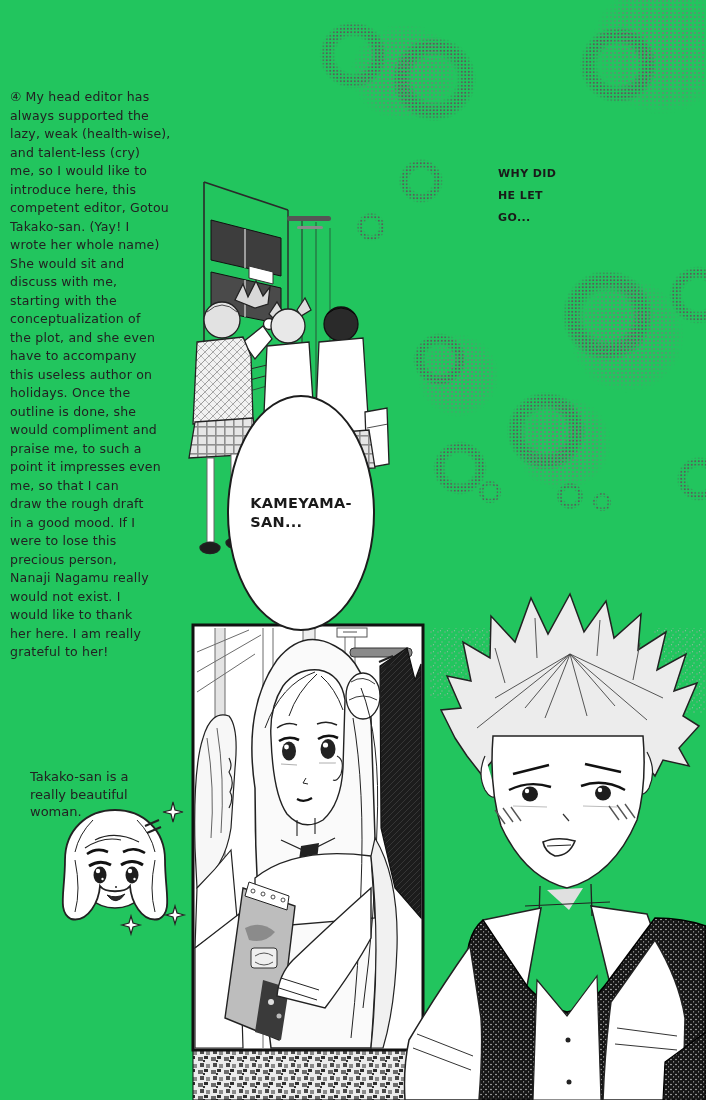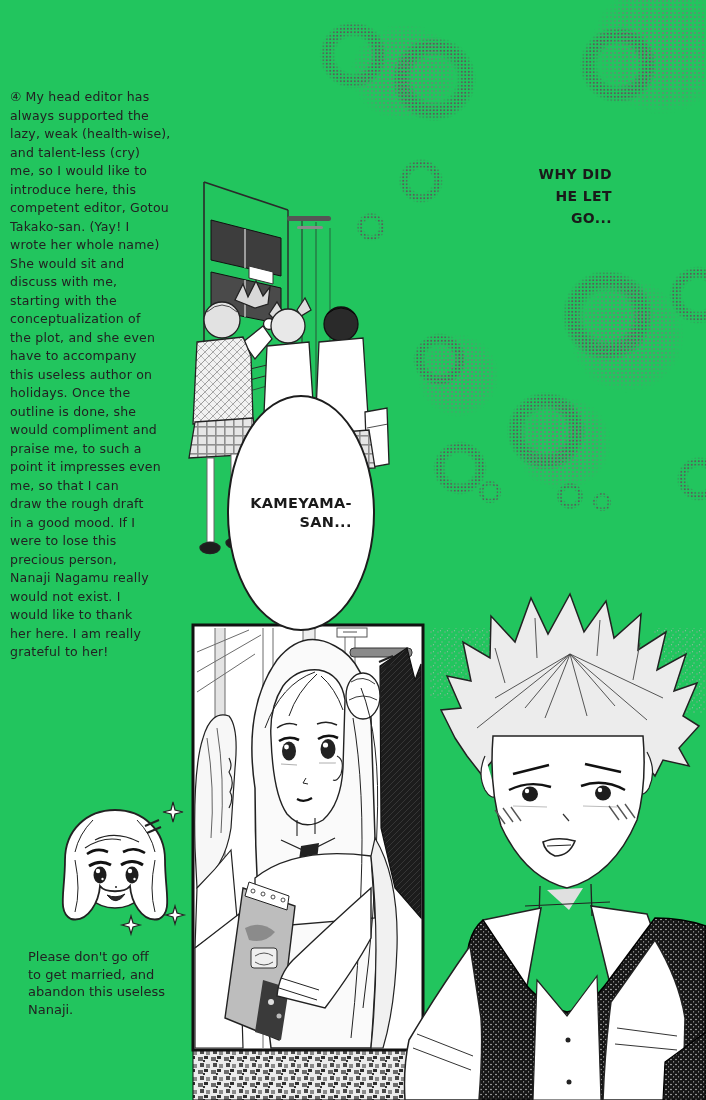--- a/index.html
+++ b/index.html
@@ -13,25 +13,25 @@
         mask-image:radial-gradient(closest-side, rgba(0,0,0,.85) 18%, rgba(0,0,0,.5) 55%, transparent 72%);}
   .ringb{position:absolute;border-radius:50%;z-index:0;
         background-image:radial-gradient(#5a5a5a 1px, transparent 1.35px);
         background-size:3.5px 3.5px;
         -webkit-mask-image:radial-gradient(closest-side, transparent 50%, #000 66%, #000 82%, transparent 96%);
         mask-image:radial-gradient(closest-side, transparent 50%, #000 66%, #000 82%, transparent 96%);}
   
   .note{position:absolute;left:10px;top:88px;width:184px;font-size:12.5px;line-height:18.5px;
         white-space:pre-line;letter-spacing:.2px;color:#222;z-index:2;}
   .caption{position:absolute;font-size:13px;line-height:17.5px;white-space:pre-line;color:#222;z-index:2;}
-  .thought{position:absolute;left:498px;top:163px;width:114px;text-align:right;
-        font-weight:bold;font-size:14px;line-height:22px;white-space:pre-line;
+  .thought{position:absolute;left:498px;top:163px;width:114px;text-align:left;
+        font-weight:bold;font-size:11px;line-height:22px;white-space:pre-line;
         letter-spacing:.4px;z-index:2;}
   .speech{position:absolute;background:#fff;border:2px solid #1d1d1d;border-radius:50%;
-        display:flex;align-items:center;justify-content:center;text-align:right;
+        display:flex;align-items:center;justify-content:center;text-align:left;
         font-weight:bold;font-size:14.5px;line-height:19px;white-space:pre-line;
         letter-spacing:.3px;z-index:4;}
   .art{position:absolute;z-index:1;}
 </style>
 </head>
 <body>
 
 <div class="page">
 
   <div class="fuzz" style="left:330px;top:5px;width:150px;height:135px"></div>
@@ -299,24 +299,23 @@
       <path d="M432,440 L492,448 M430,456 L492,462" stroke="#333" stroke-width="1"></path>
       <polygon points="480,474 521,444 521,512 478,512" fill="url(#vtex)" stroke="#000" stroke-width="1.2"></polygon>
     </g>
   </svg>
 
   <div class="speech" style="left:227px;top:395px;width:144px;height:232px">
     <span>KAMEYAMA-
 SAN...</span>
   </div>
 
-  <div class="caption" style="left:28px;top:948px;width:178px">Please don't go off
-to get married, and
-abandon this useless
-Nanaji.</div>
+  <div class="caption" style="left:30px;top:768px;width:165px">Takako-san is a
+really beautiful
+woman.</div>
 
   <svg class="art" style="left:45px;top:800px" width="145" height="145" viewBox="0 0 145 145">
     <ellipse cx="70" cy="74" rx="36" ry="34" fill="#fff" stroke="#222" stroke-width="1.6"></ellipse>
     <path d="M70,10 C42,10 20,30 20,60 C20,92 12,112 26,119 C44,123 54,100 55,86 C60,93 80,93 85,86 C86,100 96,123 114,119 C128,112 120,92 120,60 C120,30 98,10 70,10 Z" fill="#fff" stroke="#222" stroke-width="1.8"></path>
     <path d="M30,60 Q36,90 30,112 M110,60 Q104,90 110,112 M48,20 Q34,34 30,52 M92,20 Q106,34 110,52" fill="none" stroke="#222" stroke-width="1"></path>
     <path d="M50,40 Q70,30 94,42 M40,48 Q58,36 76,40" fill="none" stroke="#222" stroke-width="1.2"></path>
     <path d="M42,54 Q52,47 63,52" fill="none" stroke="#111" stroke-width="2.6"></path>
     <path d="M78,52 Q89,46 100,53" fill="none" stroke="#111" stroke-width="2.6"></path>
     <path d="M44,66 Q55,59 66,65" fill="none" stroke="#111" stroke-width="3"></path>
     <path d="M76,65 Q87,58 98,65" fill="none" stroke="#111" stroke-width="3"></path>

